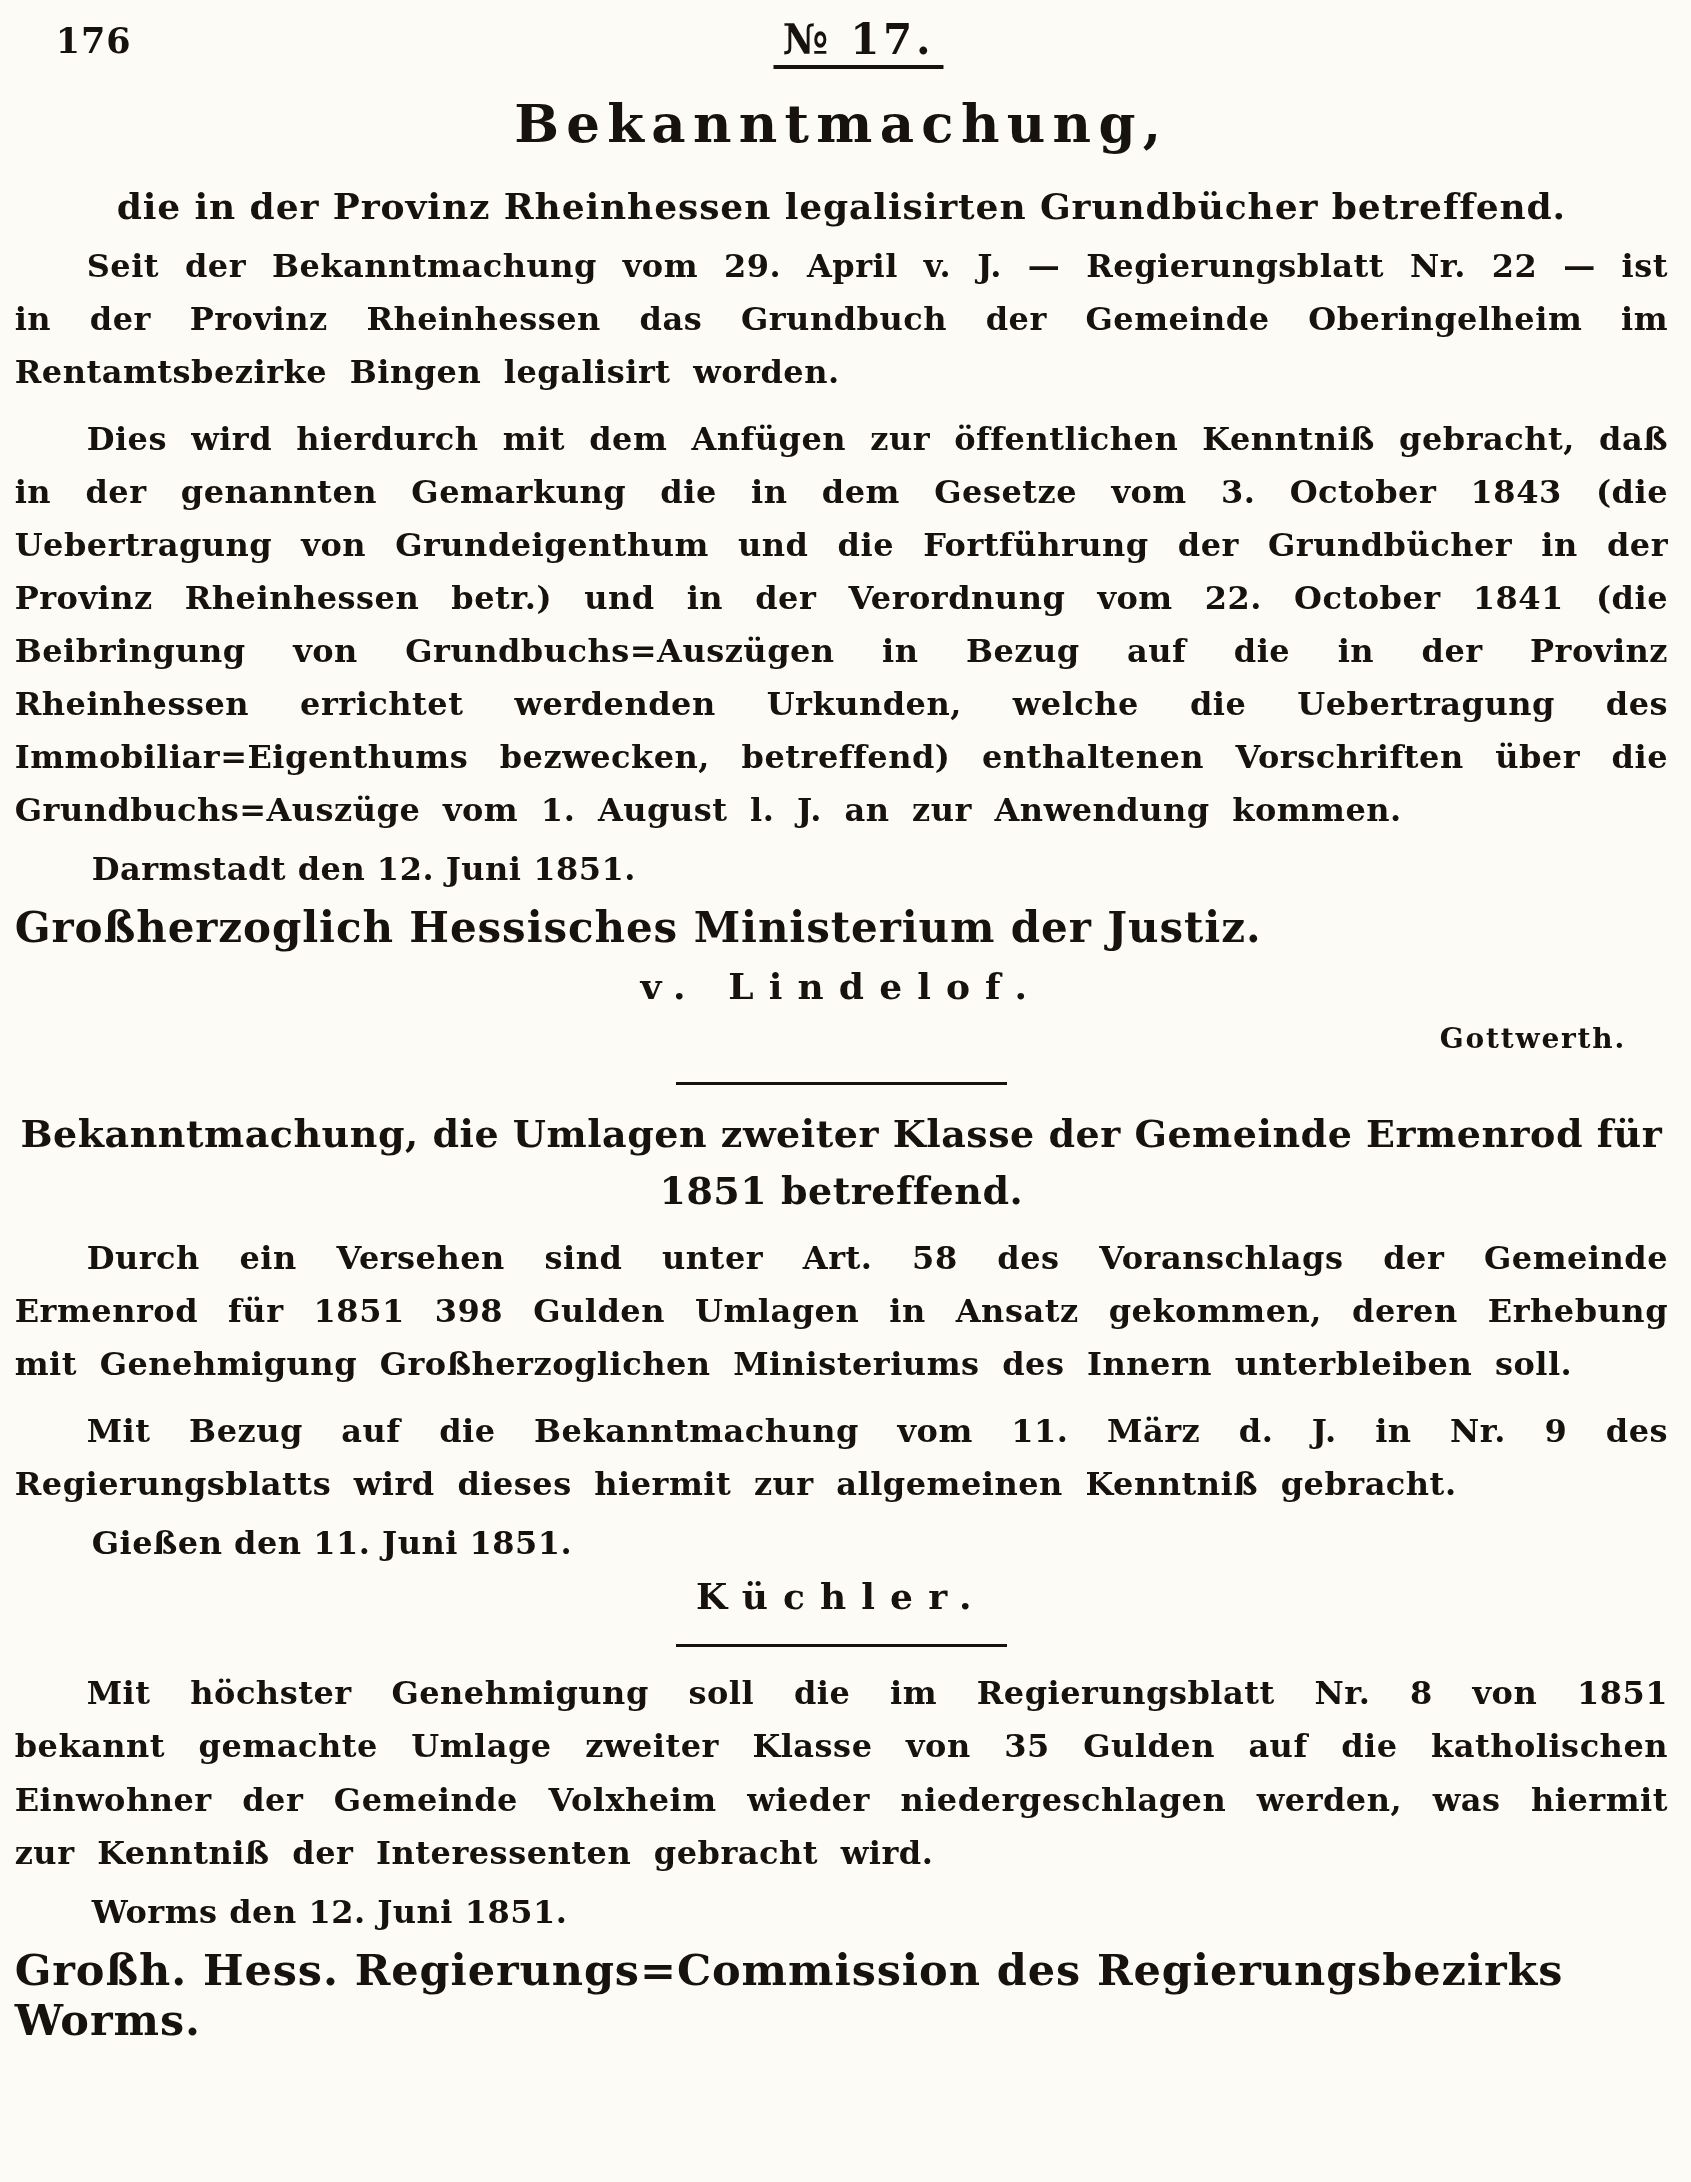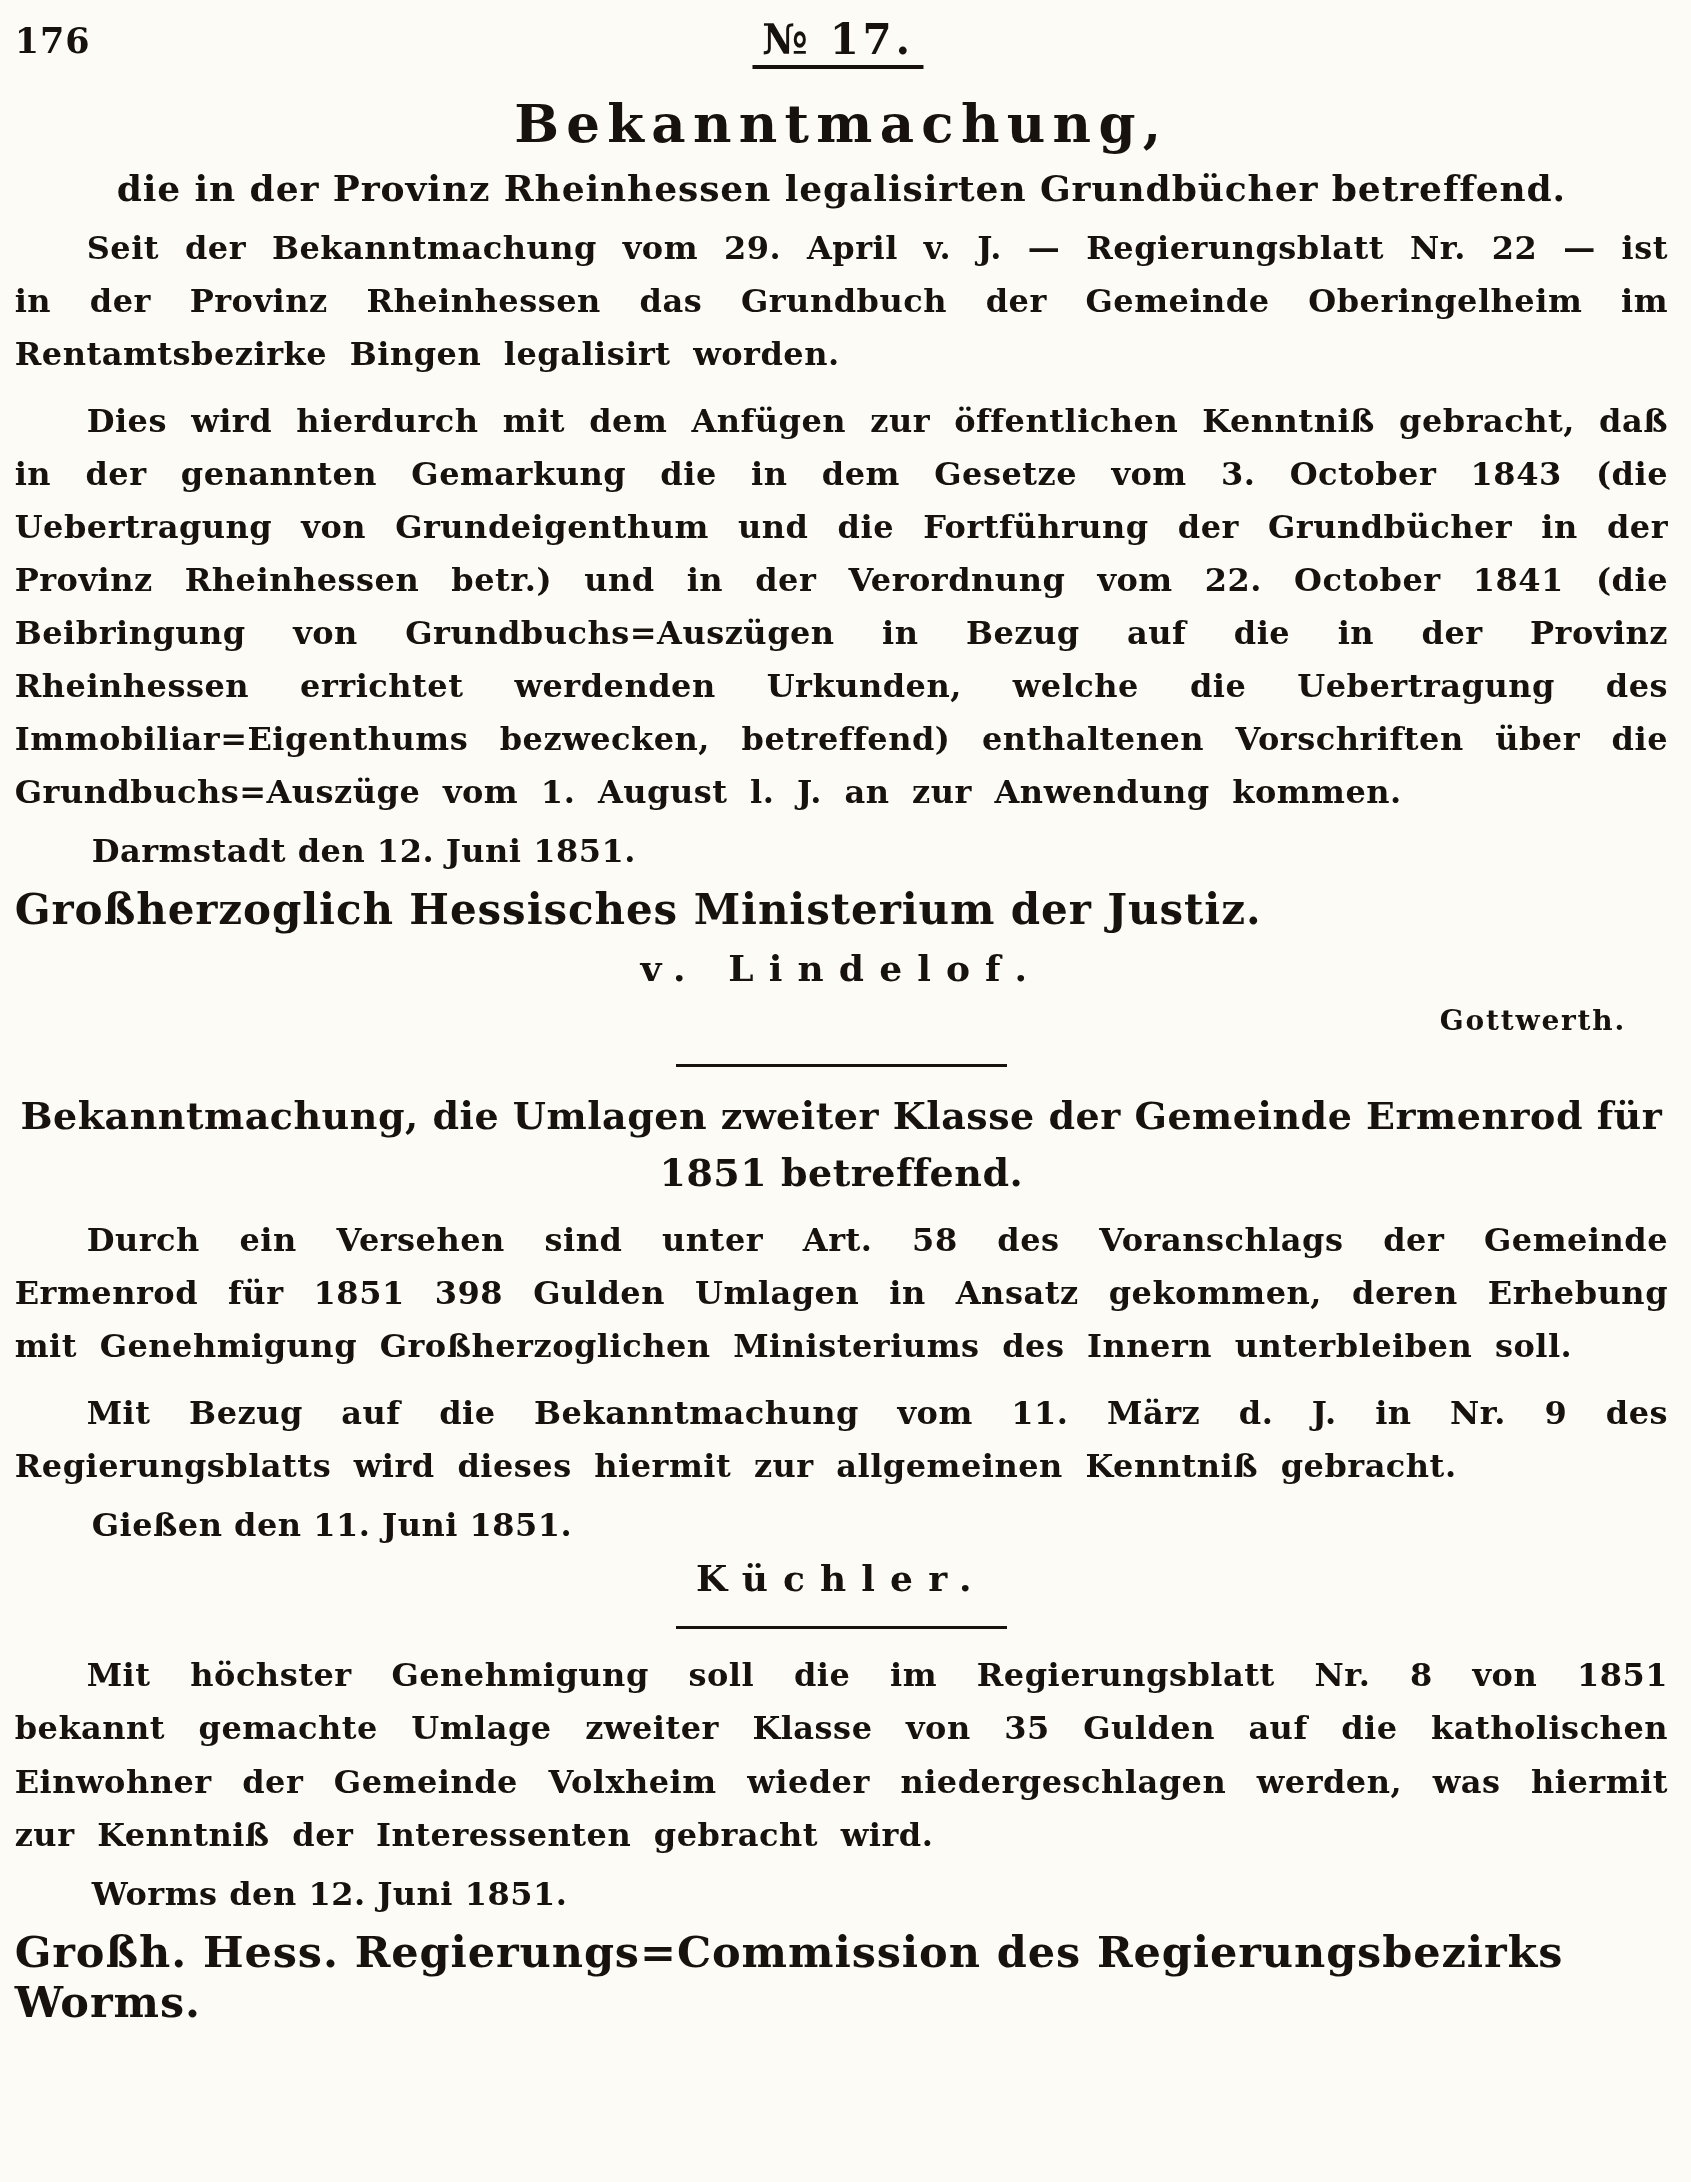--- a/index.html
+++ b/index.html
@@ -14,39 +14,39 @@
   }
 
   .page {
     width: 1692px;
     height: 2183px;
     padding: 14.7px 24px 0 14.7px;
     position: relative;
   }
 
   
-  .masthead { position: relative; height: 61px; }
+  .masthead { position: relative; height: 61px; margin-left: 41px; }
   .page-num {
     position: absolute; left: 0; top: 5.5px;
     font-size: 35px; font-weight: 700; letter-spacing: 0.9px;
   }
   .issue-num {
     position: absolute; left: 50%; top: 0; transform: translateX(-52%);
     font-size: 42px; font-weight: 700; letter-spacing: 3.7px;
     border-bottom: 4.6px solid #17120e; padding: 0 9.2px 1.8px 9.2px;
   }
 
   
   .title {
     text-align: center; font-size: 53px; font-weight: 700;
     letter-spacing: 7.3px; margin-top: 16.5px;
   }
   .subtitle {
     text-align: center; font-size: 36px; font-weight: 700;
-    letter-spacing: 0.9px; margin-top: 13px;
+    letter-spacing: 0.9px; margin-top: 31px;
   }
   .body-par {
     font-size: 32px; font-weight: 700; line-height: 1.66;
     text-align: justify; text-indent: 72px;
     word-spacing: 11px; letter-spacing: 0.5px;
     margin-top: 13px;
   }
   .dateline {
     font-size: 32px; font-weight: 700;
     padding-left: 77px; margin-top: 13px; letter-spacing: 0.5px;

